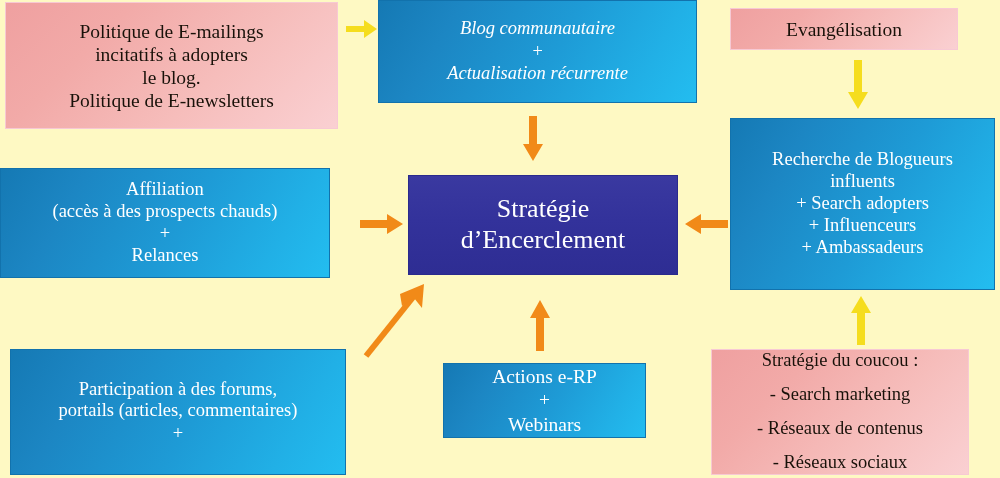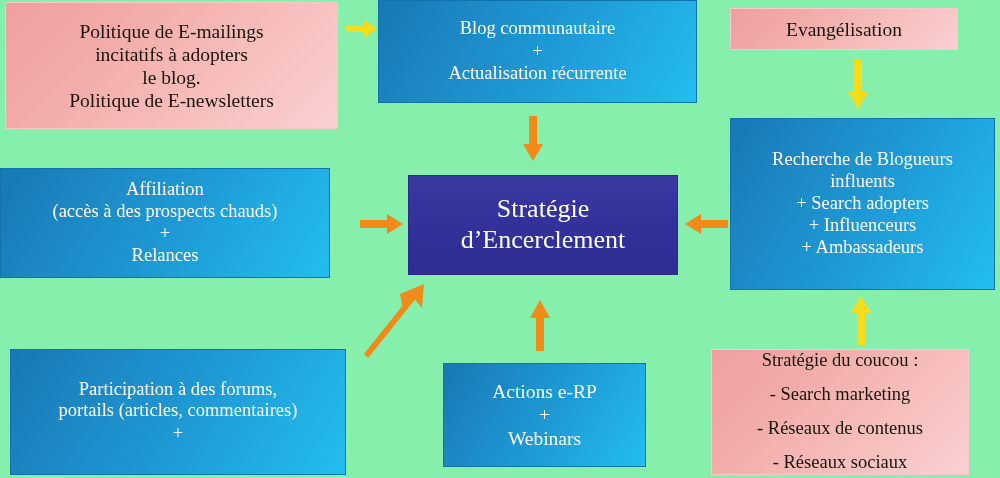--- a/index.html
+++ b/index.html
@@ -7,21 +7,21 @@
     padding: 0;
     background: #ffffff;
   }
   body {
     font-family: "Liberation Serif", "DejaVu Serif", serif;
   }
   #canvas {
     position: relative;
     width: 1000px;
     height: 478px;
-    background: #86efac;
+    background: #fef9c3;
     overflow: hidden;
   }
   .box {
     position: absolute;
     display: flex;
     flex-direction: column;
     align-items: center;
     justify-content: center;
     text-align: center;
     box-sizing: border-box;
@@ -78,21 +78,21 @@
     <span class="line">le blog.</span>
     <span class="line">Politique de E-newsletters</span>
   </div>
 
   <div class="arrow" style="left:346px; top:18px;">
     <svg width="32" height="22" viewBox="0 0 32 22">
       <path d="M0 8 L18 8 L18 2 L31 11 L18 20 L18 14 L0 14 Z" fill="#f5dd1e"></path>
     </svg>
   </div>
 
-  <div class="box box-blue fs-18" style="left:378px; top:0px; width:319px; height:103px;">
+  <div class="box box-blue fs-18" style="left:378px; top:0px; width:319px; height:103px;font-style:italic;">
     <span class="line">Blog communautaire</span>
     <span class="line plus">+</span>
     <span class="line">Actualisation récurrente</span>
   </div>
 
   <div class="arrow" style="left:521px; top:116px;">
     <svg width="24" height="46" viewBox="0 0 24 46">
       <path d="M8 0 L16 0 L16 28 L22 28 L12 45 L2 28 L8 28 Z" fill="#f18a18"></path>
     </svg>
   </div>
@@ -159,21 +159,21 @@
       <path d="M12 0 L22 18 L16 18 L16 51 L8 51 L8 18 L2 18 Z" fill="#f18a18"></path>
     </svg>
   </div>
 
   <div class="box box-blue fs-18" style="left:10px; top:349px; width:336px; height:126px;">
     <span class="line">Participation à des forums,</span>
     <span class="line">portails (articles, commentaires)</span>
     <span class="line plus">+</span>
   </div>
 
-  <div class="box box-blue fs-19" style="left:443px; top:363px; width:203px; height:104px;">
+  <div class="box box-blue fs-19" style="left:443px; top:363px; width:203px; height:75px;">
     <span class="line">Actions e-RP</span>
     <span class="line plus">+</span>
     <span class="line">Webinars</span>
   </div>
 
   <div class="box box-pink fs-18" style="left:711px; top:349px; width:258px; height:126px;justify-content:space-between;">
     <span class="line">Stratégie du coucou :</span>
     <span class="line">- Search marketing</span>
     <span class="line">- Réseaux de contenus</span>
     <span class="line">- Réseaux sociaux</span>

